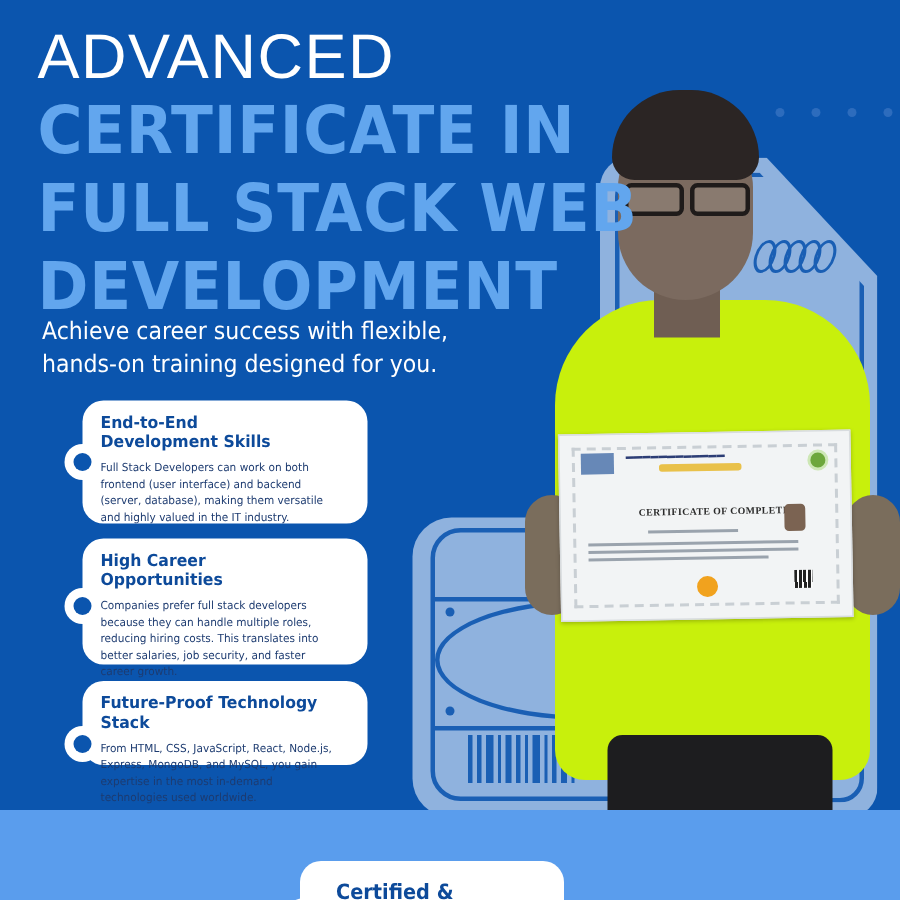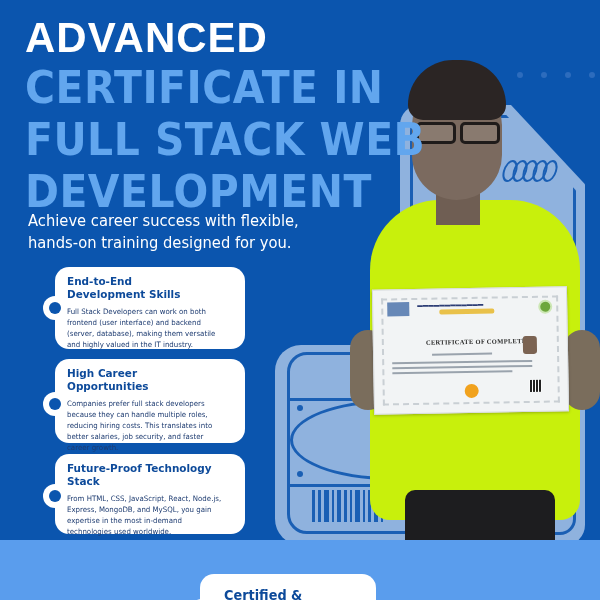--- a/index.html
+++ b/index.html
@@ -7,21 +7,21 @@
     body {
       position: relative;
       background: #0b55ae;
       font-family: "Liberation Sans", sans-serif;
     }
     .canvas { position: absolute; inset: 0; width: 600px; height: 600px; overflow: hidden; background: #0b55ae; }
 
     
     .headline { position: absolute; left: 25px; top: 14px; }
     .hl-line1 {
-      color: #ffffff; font-size: 42px; font-weight: 700; letter-spacing: 1px;
+      color: #ffffff; font-size: 42px; font-weight: 400; letter-spacing: 1px;
       line-height: 48px;
     }
     .hl-line {
       color: #62a6ee; font-size: 44px; font-weight: 900; line-height: 52px;
       letter-spacing: 0.5px;
       font-family: "DejaVu Sans", sans-serif;
       transform: scaleX(0.93); transform-origin: left;
     }
     .tagline {
       position: absolute; left: 28px; top: 210px; width: 340px;
@@ -246,21 +246,21 @@
   <div class="feature" style="top:267px; height:82px;">
     <div class="feature-notch" style="top:29px;"></div>
     <div class="feature-dot" style="top:35px;"></div>
     <div class="feature-title">
       <div>End-to-End</div>
       <div>Development Skills</div>
     </div>
     <div class="feature-body">Full Stack Developers can work on both frontend (user interface) and backend (server, database), making them versatile and highly valued in the IT industry.</div>
   </div>
 
-  <div class="feature" style="top:454px; height:80px;">
+  <div class="feature" style="top:454px; height:56px;">
     <div class="feature-notch" style="top:30px;"></div>
     <div class="feature-dot" style="top:36px;"></div>
     <div class="feature-title">
       <div>Future-Proof Technology</div>
       <div>Stack</div>
     </div>
     <div class="feature-body">From HTML, CSS, JavaScript, React, Node.js, Express, MongoDB, and MySQL, you gain expertise in the most in-demand technologies used worldwide.</div>
   </div>
 
   <div class="bottom-strip"></div>

